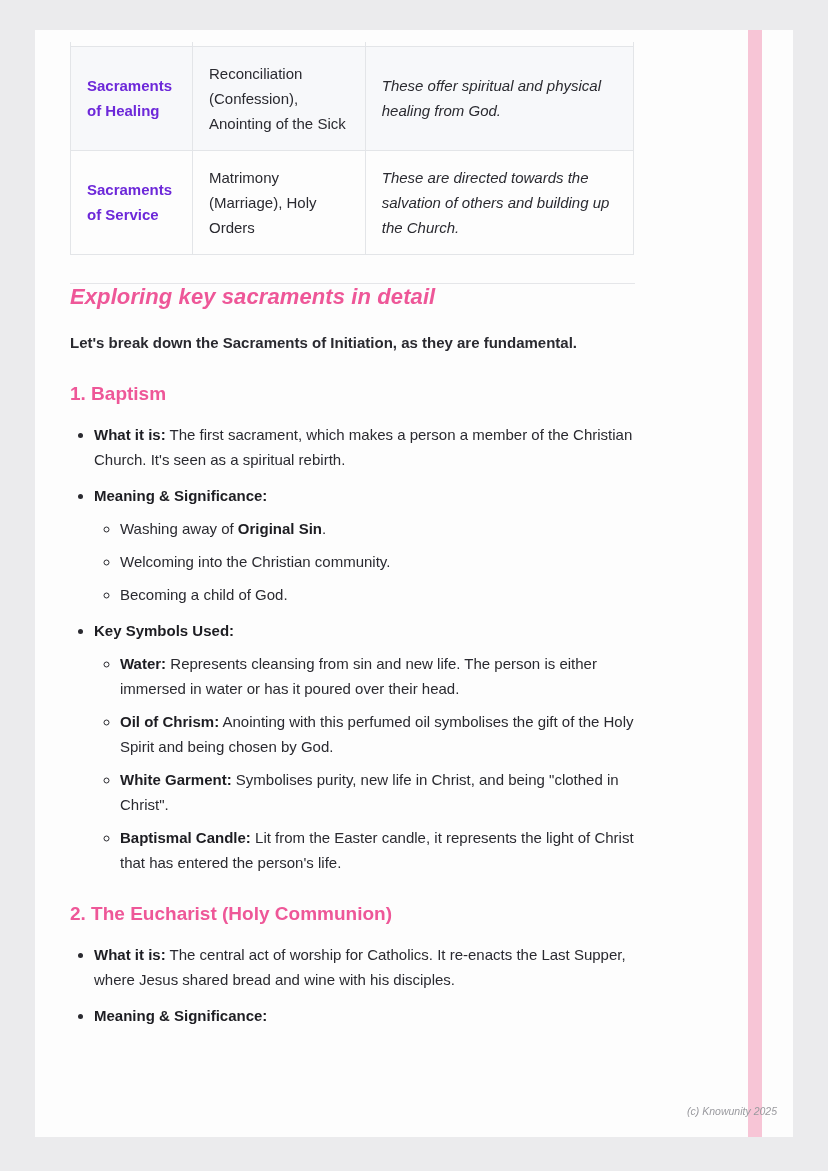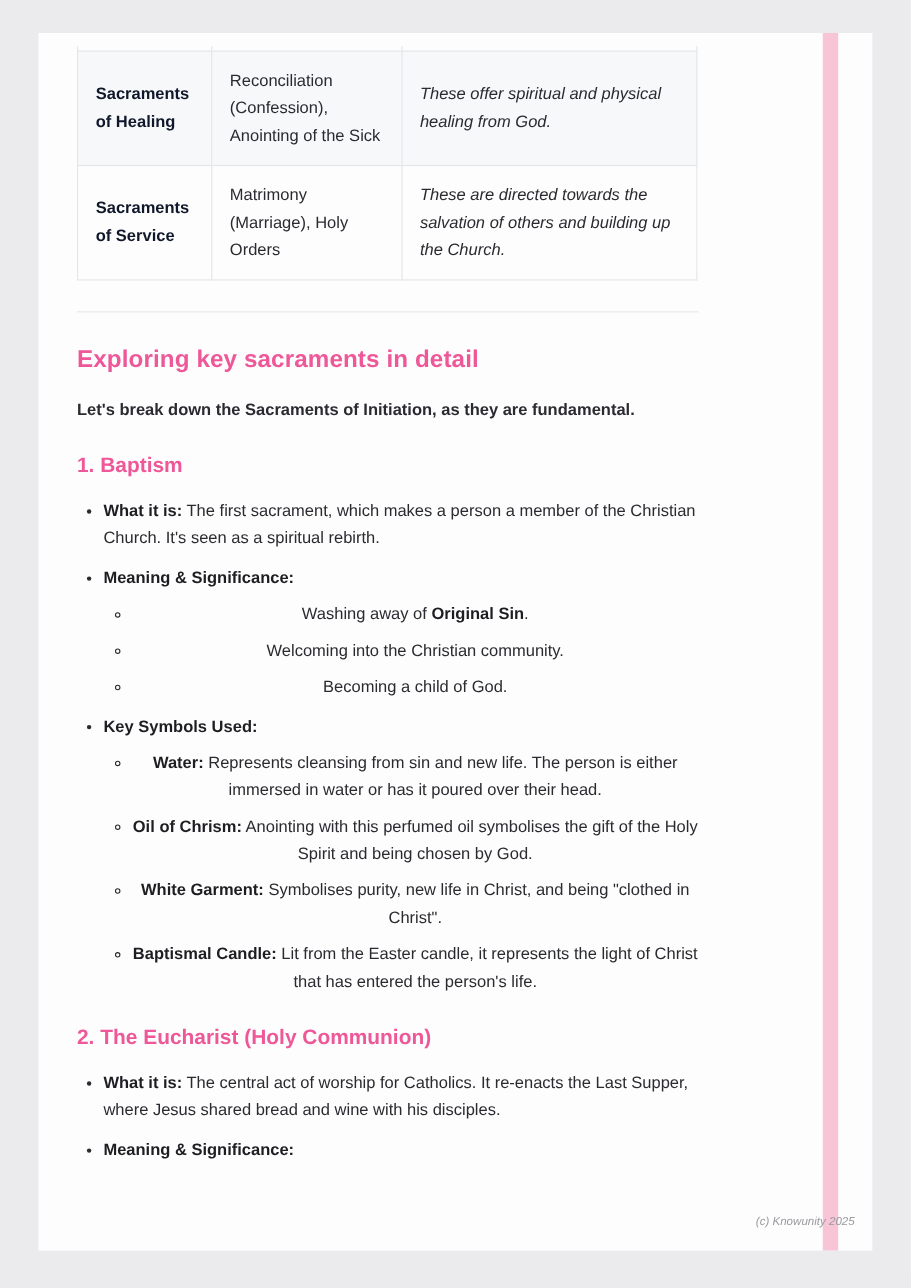--- a/index.html
+++ b/index.html
@@ -38,38 +38,38 @@
     font-size:15px;
     line-height:25px;
   }
   table.sacraments-table td {
     border:1px solid #e3e5e8;
     padding:14px 16px;
     vertical-align:middle;
     color:#2a2a30;
   }
   table.sacraments-table tr.cut-row td { height:4px; padding:0; border-bottom:1px solid #e3e5e8; }
-  table.sacraments-table td.cat { font-weight:bold; color:#0f172a;margin-top:36px; }
+  table.sacraments-table td.cat { font-weight:bold; color:#6d28d9;margin-top:36px; }
   table.sacraments-table tr.shaded td { background:#f7f8fa; }
   table.sacraments-table td:nth-child(1) { width:122px; }
   table.sacraments-table td:nth-child(2) { width:173px; }
   table.sacraments-table td:nth-child(3) { width:269px;font-style:italic; }
   
   hr.divider {
     border:none;
     border-top:1px solid #e5e6e9;
     width:565px;
     margin-top:28px;
   }
   h2.section-heading {
-    margin-top:30px;
     font-size:22px;
     font-weight:bold;
     color:#ee5798;
     letter-spacing:0.1px;
+    font-style:italic;
   }
   p.intro {
     margin-top:20px;
     font-size:15px;
     line-height:25px;
     color:#2a2a30;
     max-width:565px;
     font-weight:bold;
   }
   h3.subsection-heading {
@@ -87,21 +87,20 @@
   ul.top > li {
     font-size:15px;
     line-height:25px;
     color:#2a2a30;
     margin-bottom:11px;
   }
   ul.sub {
     margin-top:8px;
     padding-left:26px;
     list-style-type:circle;
-    text-align:center;
   }
   ul.sub > li {
     font-size:15px;
     line-height:25px;
     color:#2a2a30;
     margin-bottom:8px;
   }
   li strong, td strong { font-weight:bold; color:#1d1d22; }
   .watermark {
     position:absolute;

